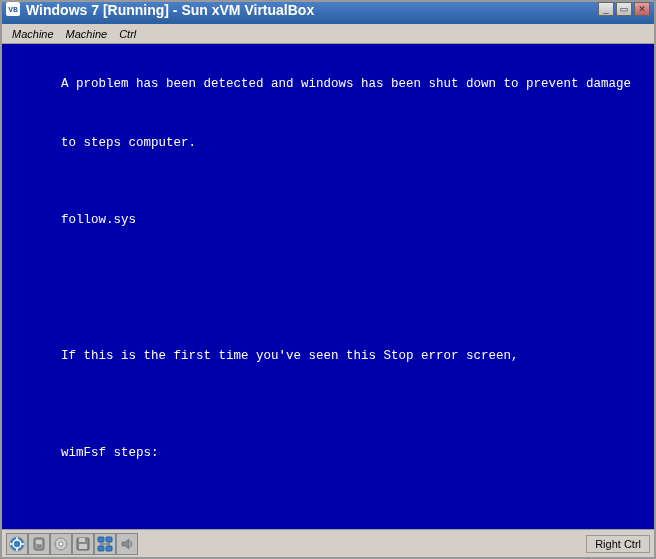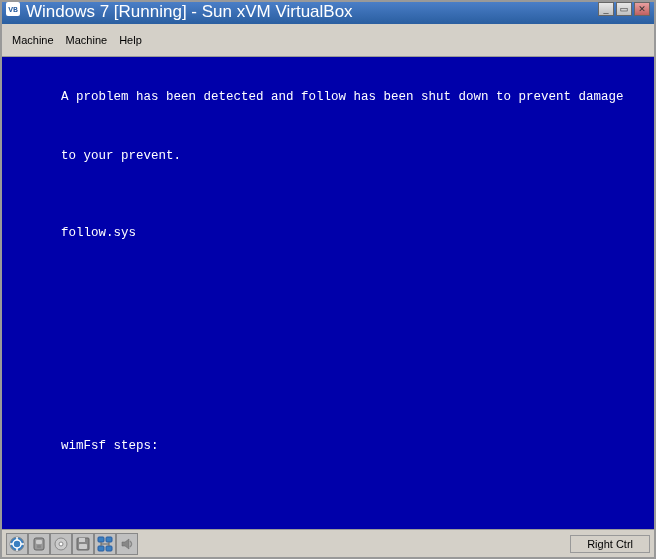--- a/index.html
+++ b/index.html
@@ -31,22 +31,22 @@
     }
     .title-bar-icon {
       width: 16px;
       height: 16px;
       margin-right: 4px;
       flex-shrink: 0;
     }
     .title-bar-text {
       color: white;
       font-family: Tahoma, Arial, sans-serif;
-      font-size: 17px;
-      font-weight: normal;
+      font-size: 14px;
+      font-weight: bold;
       flex: 1;
     }
     .title-bar-buttons {
       display: flex;
       gap: 2px;
     }
     .title-btn {
       width: 16px;
       height: 14px;
       background: linear-gradient(to bottom, #e8e8e8, #c0c0c0);
@@ -57,26 +57,27 @@
       font-size: 9px;
       font-family: Arial, sans-serif;
       cursor: pointer;
       color: #333;
     }
     .title-btn.close { background: linear-gradient(to bottom, #e8a0a0, #c06060); }
 
     
     .menu-bar {
       background: #d4d0c8;
-      height: 33px;
+      height: 20px;
       display: flex;
       align-items: center;
       padding: 0 4px;
       flex-shrink: 0;
       border-bottom: 1px solid #999;
+      font-style: italic;
     }
     .menu-item {
       font-family: Tahoma, Arial, sans-serif;
       font-size: 11px;
       color: #000;
       padding: 2px 6px;
       cursor: pointer;
     }
 
     
@@ -116,21 +117,21 @@
       display: flex;
       align-items: center;
       justify-content: center;
       font-size: 12px;
       cursor: pointer;
     }
     .right-ctrl-label {
       font-family: Tahoma, Arial, sans-serif;
       font-size: 11px;
       color: #000;
-      padding: 2px 16px;
+      padding: 2px 8px;
       background: #d4d0c8;
       border: 1px solid #999;
       margin-left: 4px;
     }
 
     
     .vbox-logo {
       width: 14px;
       height: 14px;
       background: #fff;
@@ -158,32 +159,33 @@
     <div class="title-bar-buttons">
       <div class="title-btn">_</div>
       <div class="title-btn">▭</div>
       <div class="title-btn close">✕</div>
     </div>
   </div>
 
   <div class="menu-bar">
     <span class="menu-item">Machine</span>
     <span class="menu-item">Machine</span>
-    <span class="menu-item">Help</span>
+    <span class="menu-item">Ctrl</span>
   </div>
 
   <div class="main-content">
     <div class="bsod-text">
-      <span>A problem has been detected and follow has been shut down to prevent damage</span>
-      <br>
-      <span>to your prevent.</span>
+      <span>A problem has been detected and windows has been shut down to prevent damage</span>
+      <br>
+      <span>to steps computer.</span>
       <br><br>
       <span>follow.sys</span>
       <br><br>
       <br><br>
+      <span>If this is the first time you've seen this Stop error screen,</span>
       <br>
       <br>
       <span>wimFsf steps:</span>
       <br><br>
       
       <br>
       
       <br>
       
       <br><br>

